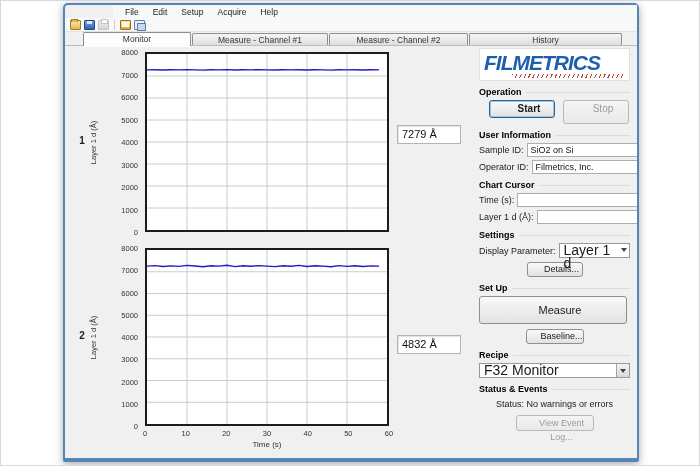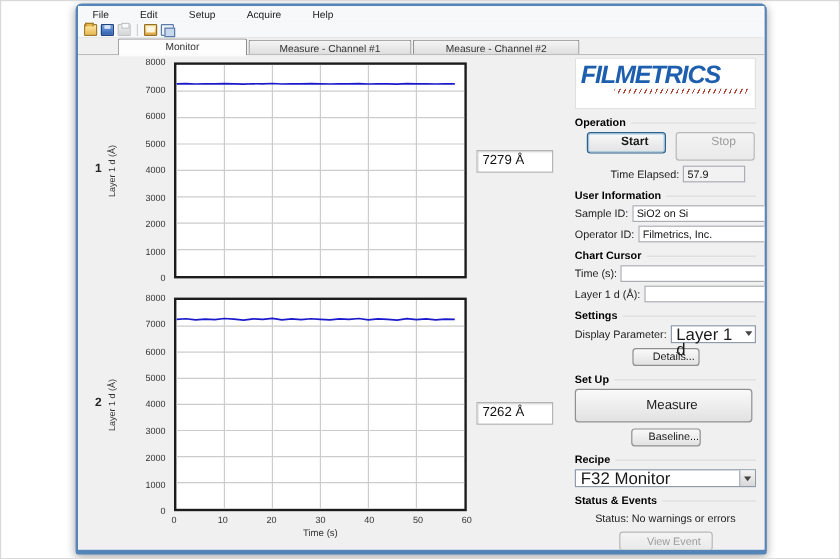--- a/index.html
+++ b/index.html
@@ -17,37 +17,37 @@
   .app-icon i { position:absolute; width:5px; height:5px; background:#2a5fb0; border:1px solid #123d7a; }
   .app-icon i:nth-child(2) { left:4px; top:2px; background:#4b86d8; }
   .title-text { font-size:9px; color:#1c1c1c; flex:1; }
   .win-btns { display:flex; gap:1px; }
   .win-btn { width:16px; height:11px; border:1px solid #7b93a8; border-radius:2px;
     background:linear-gradient(#fdfdfd,#cfd8e2); font-size:7px; line-height:9px; text-align:center; color:#333; }
   .win-btn.close { width:20px; background:linear-gradient(#e9827a,#c8372a); color:#fff; border-color:#8d2b20; }
   .glyph-min { display:inline-block; width:6px; height:2px; background:#444; margin-top:6px; }
   .glyph-max { display:inline-block; width:6px; height:5px; border:1px solid #444; margin-top:2px; }
 
-  .menubar { height:13px; background:#f7f8fa; display:flex; align-items:center; gap:14px; padding:0 6px; font-size:8.5px; color:#222; }
+  .menubar { height:13px; background:#f7f8fa; display:flex; align-items:center; gap:2px; padding:0 6px; font-size:8.5px; color:#222;margin-left:48px; }
   .menu-item { padding:1px 6px; }
   .toolbar { height:14px; background:#f7f8fa; border-bottom:1px solid #e2e2e2; display:flex; align-items:center; gap:3px; padding:0 5px; }
   .tb-icon { width:11px; height:10px; position:relative; }
   .ic-folder { background:linear-gradient(#ffe9a8,#e8b64c); border:1px solid #a07c28; border-radius:1px; }
   .ic-folder::before { content:''; position:absolute; left:0; top:-2px; width:5px; height:2px; background:#e8b64c; border:1px solid #a07c28; border-bottom:none; }
   .ic-floppy { background:linear-gradient(#7aa6e0,#3060b0); border:1px solid #1d4480; border-radius:1px; }
   .ic-floppy::before { content:''; position:absolute; left:2px; top:0; width:5px; height:3px; background:#dce7f5; }
   .ic-print { background:linear-gradient(#e8e8e8,#b9b9b9); border:1px solid #999; border-radius:1px; opacity:.55; }
   .ic-print::before { content:''; position:absolute; left:2px; top:-2px; width:5px; height:3px; background:#fff; border:1px solid #999; }
   .tb-sep { width:1px; height:10px; background:#cfcfcf; margin:0 2px; }
   .ic-screen { background:linear-gradient(#ffe9a8,#e0a43c); border:1px solid #97701f; border-radius:1px; }
   .ic-screen::before { content:''; position:absolute; left:1px; top:1px; width:7px; height:5px; background:#fdf6e0; }
   .ic-copy { background:#eef2f8; border:1px solid #5c7ca8; border-radius:1px; }
   .ic-copy::before { content:''; position:absolute; left:2px; top:2px; width:7px; height:6px; background:#c7d7ee; border:1px solid #5c7ca8; }
 
-  .tabrow { height:14px; display:flex; align-items:flex-end; padding-left:33px; background:#f0f0f0; position:relative; }
+  .tabrow { height:14px; display:flex; align-items:flex-end; padding-left:18px; background:#f0f0f0; position:relative; }
   .tab { height:13px; border:1px solid #8f8f8f; border-bottom:none; border-radius:2px 2px 0 0;
     background:linear-gradient(#f5f5f5,#dcdcdc); font-size:8.5px; color:#333; text-align:center; line-height:12px; margin-right:1px; }
   .tab.active { background:#fdfdfd; height:14px; line-height:13px; position:relative; z-index:2; }
   .tabrow::after { content:''; position:absolute; left:0; right:0; bottom:0; height:1px; background:#bcbcbc; }
   .tab.active::after { content:''; position:absolute; left:0; right:0; bottom:-1px; height:1px; background:#fdfdfd; }
   .t0 { width:108px; } .t1 { width:136px; } .t2 { width:139px; } .t3 { width:153px; }
 
   
   .content { position:relative; flex:1; background:#f0f0f0; overflow:hidden; }
   .charts-area { position:absolute; left:0; top:0; width:404px; height:100%; }
@@ -64,21 +64,21 @@
   .xticks { position:absolute; left:80px; top:383px; width:244px; height:9px; }
   .xticks span { position:absolute; transform:translateX(-50%); font-size:7.5px; color:#333; }
   .x-title { position:absolute; left:80px; top:394px; width:244px; text-align:center; font-size:8px; color:#333; }
 
   .readout { position:absolute; left:332px; width:64px; height:19px; background:#fff; border:1px solid #b4b4b4;
     box-shadow:inset 1px 1px 1px rgba(0,0,0,.12); font-size:11px; line-height:17px; padding-left:4px; color:#111; }
   .r1 { top:79px; } .r2 { top:289px; }
 
   
   .panel { position:absolute; left:406px; top:0; width:166px; height:100%; padding:2px 7px 0 8px; font-size:9px; color:#1a1a1a; }
-  .logo-box { background:#fff; border:1px solid #e0e0e0; padding:2px 4px 12px 4px; margin-bottom:5px; }
+  .logo-box { background:#fff; border:1px solid #e0e0e0; padding:2px 4px 2px 4px; margin-bottom:5px; }
   .logo-text { font-size:21px; font-weight:bold; font-style:italic; letter-spacing:-1px; color:#1d5fae; font-family:"Liberation Sans", sans-serif; }
   .logo-hatch { height:4px; margin-left:28px; margin-top:-1px;
     background:repeating-linear-gradient(115deg,#b0483a 0 1px,transparent 1px 4px); }
   .hdr { display:flex; align-items:center; gap:4px; font-weight:bold; font-size:9px; color:#000; margin:6px 0 3px 0; }
   .hdr::after { content:''; flex:1; height:1px; background:#dcdcdc; }
   .btn { display:inline-block; background:linear-gradient(#f9f9f9,#e2e2e2); border:1px solid #8f8f8f; border-radius:3px;
     text-align:center; color:#1a1a1a;padding-left:14px; }
   .btn.disabled { color:#9b9b9b; background:linear-gradient(#f4f4f4,#e9e9e9); border-color:#b8b8b8; }
   .row-btns { display:flex; gap:8px; margin:2px 0 4px 0; }
   .btn-start { width:66px; height:18px; font-size:10px; font-weight:bold; line-height:16px;
@@ -122,20 +122,21 @@
       <span class="tb-icon ic-print"></span>
       <span class="tb-sep"></span>
       <span class="tb-icon ic-screen"></span>
       <span class="tb-icon ic-copy"></span>
     </div>
 
     <div class="tabrow">
       <span class="tab t0 active">Monitor</span>
       <span class="tab t1">Measure - Channel #1</span>
       <span class="tab t2">Measure - Channel #2</span>
+      <span class="tab t3">History</span>
     </div>
 
     <div class="content">
 
       <div class="charts-area">
 
         <div class="ch-num" style="top:89px;">1</div>
         <div class="y-title" style="top:92px;">Layer 1 d (Å)</div>
         <div class="yticks" style="top:6px; height:180px;">
             <span style="top: 100%;">0</span>
@@ -190,21 +191,21 @@
               <line y1="152.25" y2="152.25" x1="0" x2="240" stroke="#cccccc" stroke-width="1"></line>
               <line y1="130.5" y2="130.5" x1="0" x2="240" stroke="#cccccc" stroke-width="1"></line>
               <line y1="108.75" y2="108.75" x1="0" x2="240" stroke="#cccccc" stroke-width="1"></line>
               <line y1="87" y2="87" x1="0" x2="240" stroke="#cccccc" stroke-width="1"></line>
               <line y1="65.25" y2="65.25" x1="0" x2="240" stroke="#cccccc" stroke-width="1"></line>
               <line y1="43.5" y2="43.5" x1="0" x2="240" stroke="#cccccc" stroke-width="1"></line>
               <line y1="21.75" y2="21.75" x1="0" x2="240" stroke="#cccccc" stroke-width="1"></line>
               <polyline points="0.0,16.1 8.0,15.6 16.0,16.5 24.0,15.9 32.0,16.4 40.0,15.4 48.0,16.0 56.0,16.7 64.0,15.7 72.0,16.1 80.0,15.3 88.0,16.6 96.0,15.8 104.0,16.3 112.0,15.6 120.0,16.1 128.0,16.6 136.0,15.7 144.0,16.2 152.0,15.4 160.0,16.5 168.0,15.8 176.0,16.1 184.0,16.7 192.0,15.6 200.0,16.4 208.0,15.7 216.0,16.5 224.0,15.9 232.0,16.1" fill="none" stroke="#1a1acc" stroke-width="1.4"></polyline>
             </svg>
           </div>
-        <div class="readout r2">7262 Å</div>
+        <div class="readout r2">4832 Å</div>
 
         <div class="xticks">
             <span style="left: 0%;">0</span>
             <span style="left: 16.6667%;">10</span>
             <span style="left: 33.3333%;">20</span>
             <span style="left: 50%;">30</span>
             <span style="left: 66.6667%;">40</span>
             <span style="left: 83.3333%; text-align: right;">50</span>
             <span style="left: 100%;">60</span>
           </div>
@@ -218,24 +219,20 @@
           <div class="logo-hatch"></div>
         </div>
 
         <div class="hdr">
             <span>Operation</span>
           </div>
         <div class="row-btns" style="padding-left:10px;">
           <span class="btn btn-start">Start</span>
           <span class="btn btn-stop disabled">Stop</span>
         </div>
-        <div class="lbl-row" style="padding-left:28px;">
-          <span class="lbl" style="width:62px;">Time Elapsed:</span>
-          <input class="field ro" style="width: 52px;" value="57.9">
-        </div>
 
         <div class="hdr">
             <span>User Information</span>
           </div>
         <div class="lbl-row">
           <span class="lbl" style="width:56px;">Sample ID:</span>
           <input class="field" style="flex: 1 1 0%;" value="SiO2 on Si">
         </div>
         <div class="lbl-row">
           <span class="lbl" style="width:56px;">Operator ID:</span>

